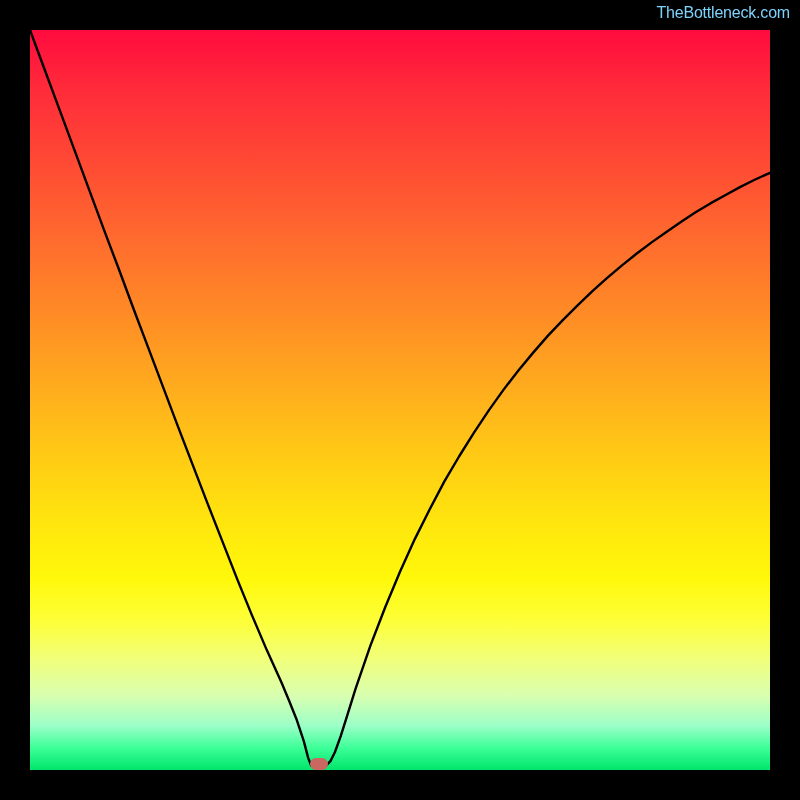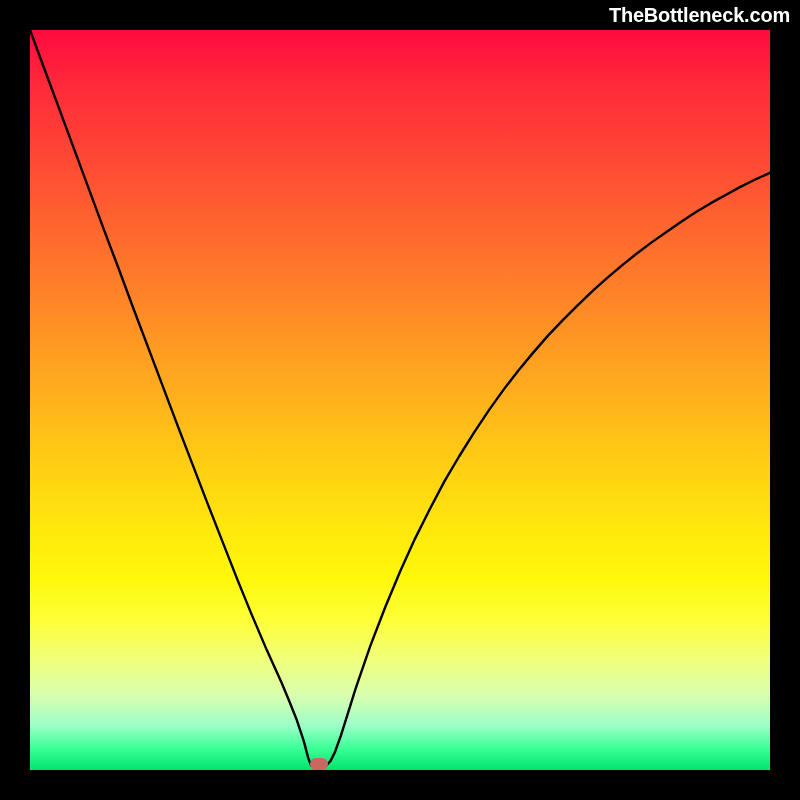--- a/index.html
+++ b/index.html
@@ -38,23 +38,23 @@
       #d8ffb0 90%,
       #9cffc8 94%,
       #3dff98 97%,
       #00e56b 100%
     );
   }
   .watermark {
     position: absolute;
     top: 4px;
     right: 10px;
-    color: #ffffff;
-    font-size: 20px;
-    font-weight: 700;
+    color: #7dd3fc;
+    font-size: 16px;
+    font-weight: 400;
     letter-spacing: -0.2px;
   }
   .marker {
     position: absolute;
     width: 18px;
     height: 12px;
     border-radius: 6px;
     transform: translate(-50%, -50%);
   }
   svg.curve {

